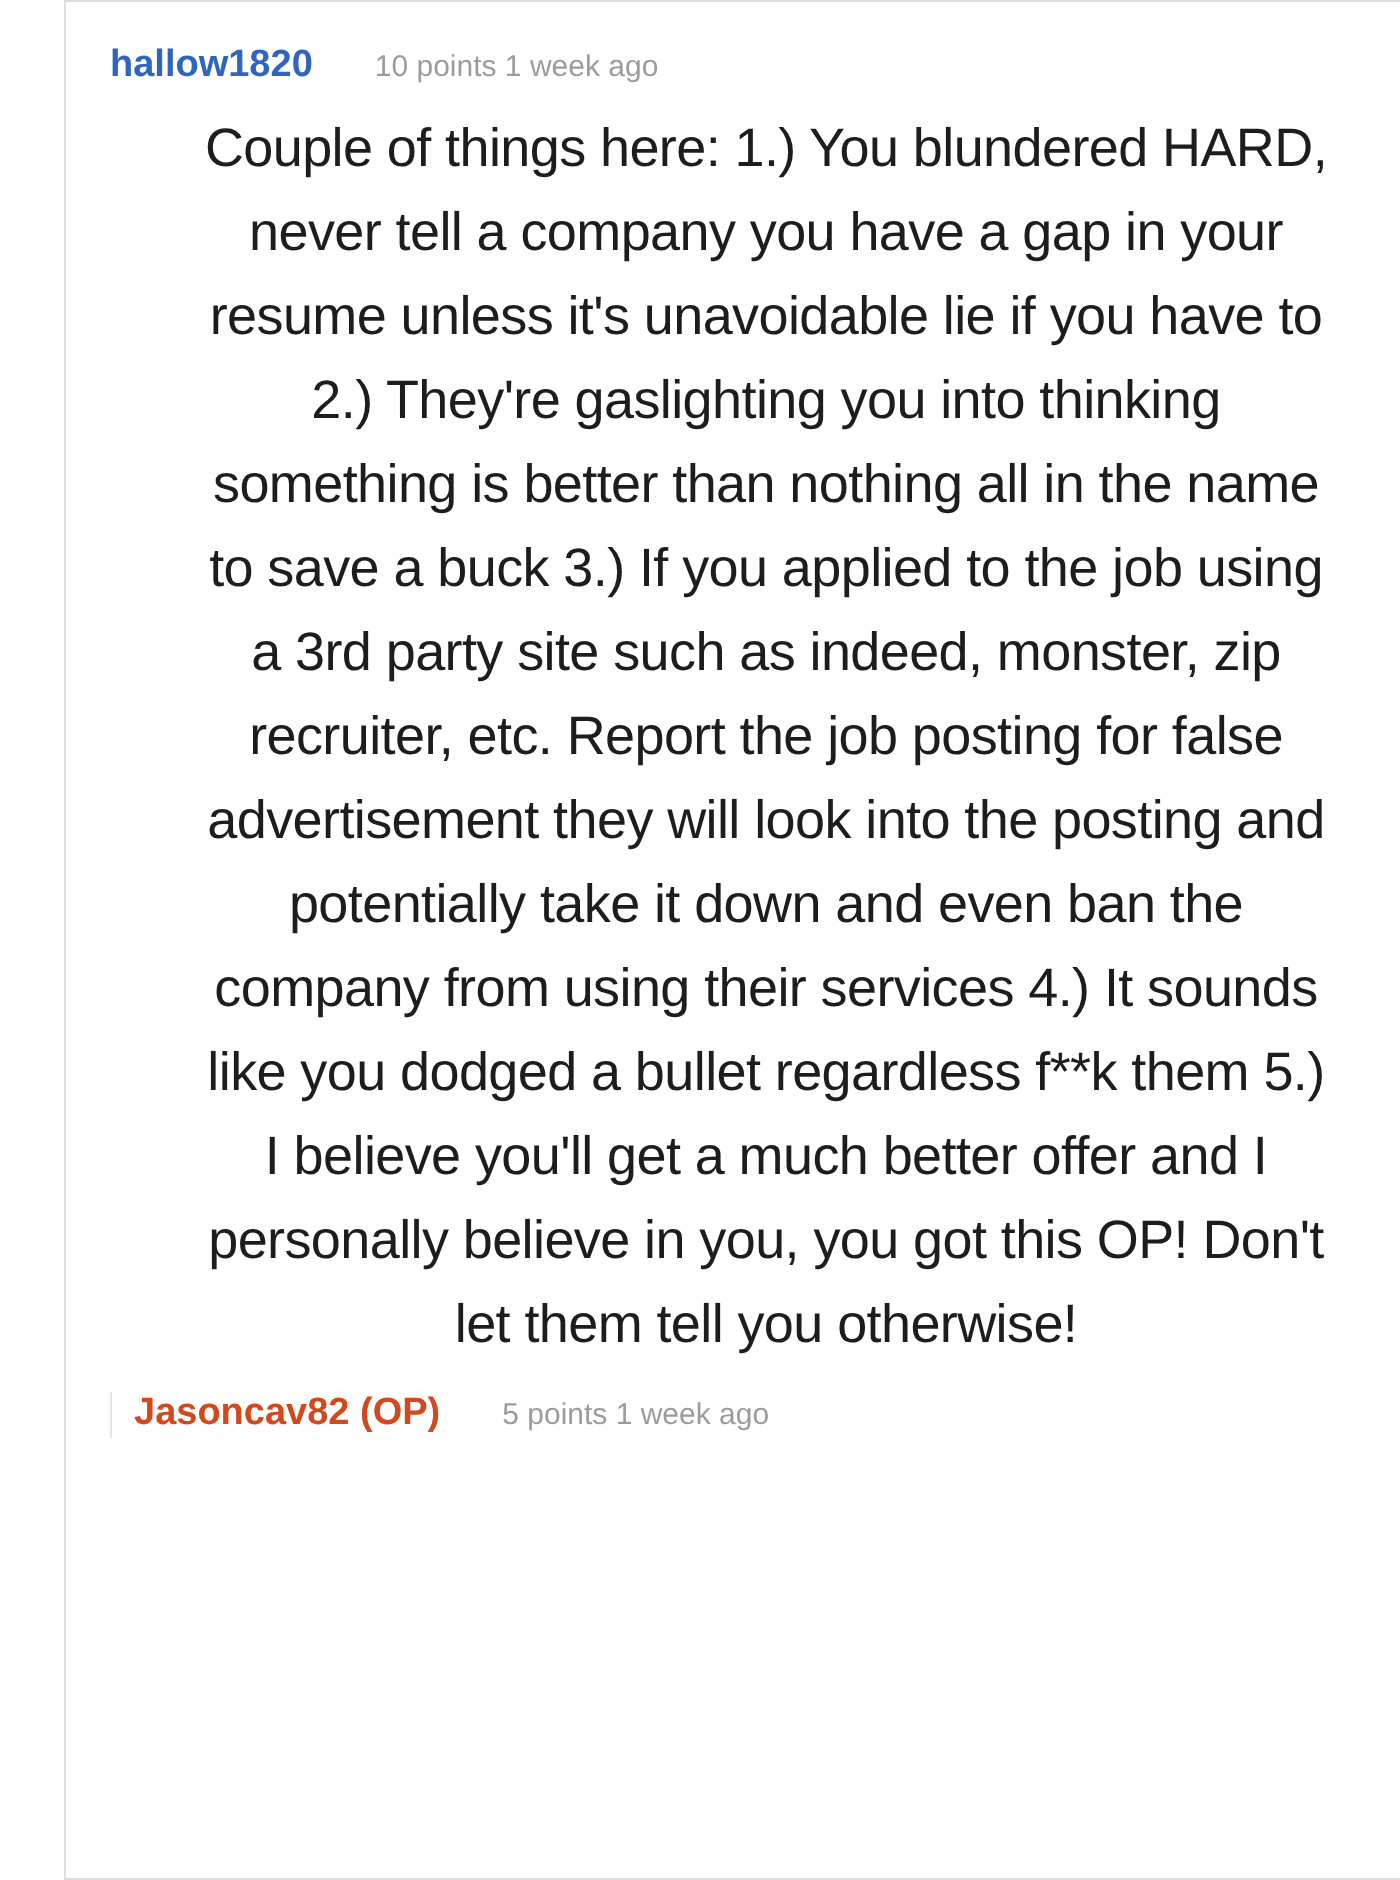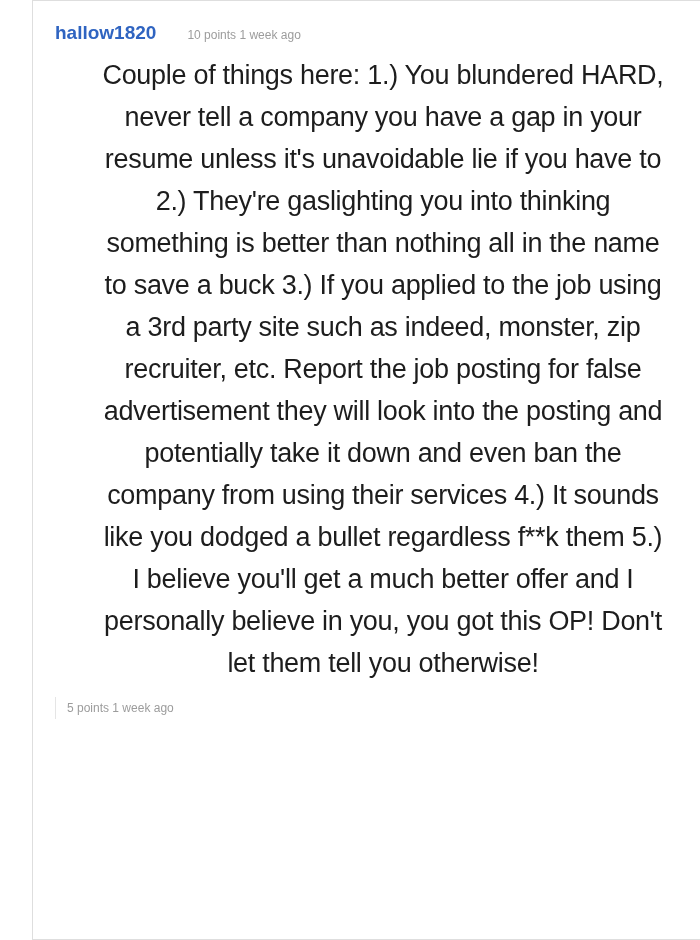--- a/index.html
+++ b/index.html
@@ -26,21 +26,21 @@
     white-space: nowrap;
   }
   .author {
     font-size: 19px;
     font-weight: bold;
     cursor: pointer;
   }
   .author.blue   { color: var(--author-blue, #2f64c1); }
   .author.orange { color: var(--author-orange, #d04a1e); }
   .meta {
-    font-size: 12px;
+    font-size: 15px;
     color: var(--meta-gray, #9c9c9c);
     font-weight: normal;
   }
   .comment-body {
     margin-top: 8px;
     font-size: 27px;
     letter-spacing: -0.3px;
     line-height: 42px;
     color: var(--body-text, #1d1d1d);
     white-space: pre;
@@ -74,17 +74,18 @@
 potentially take it down and even ban the
 company from using their services 4.) It sounds
 like you dodged a bullet regardless f**k them 5.)
 I believe you'll get a much better offer and I
 personally believe in you, you got this OP! Don't
 let them tell you otherwise!</div>
   </div>
 
   <div class="reply">
     <div class="comment-header">
+      <span class="author orange">Jasoncav82 (OP)</span>
       <span class="meta">5 points 1 week ago</span>
     </div>
   </div>
 
 </div>
 
 </body></html>

